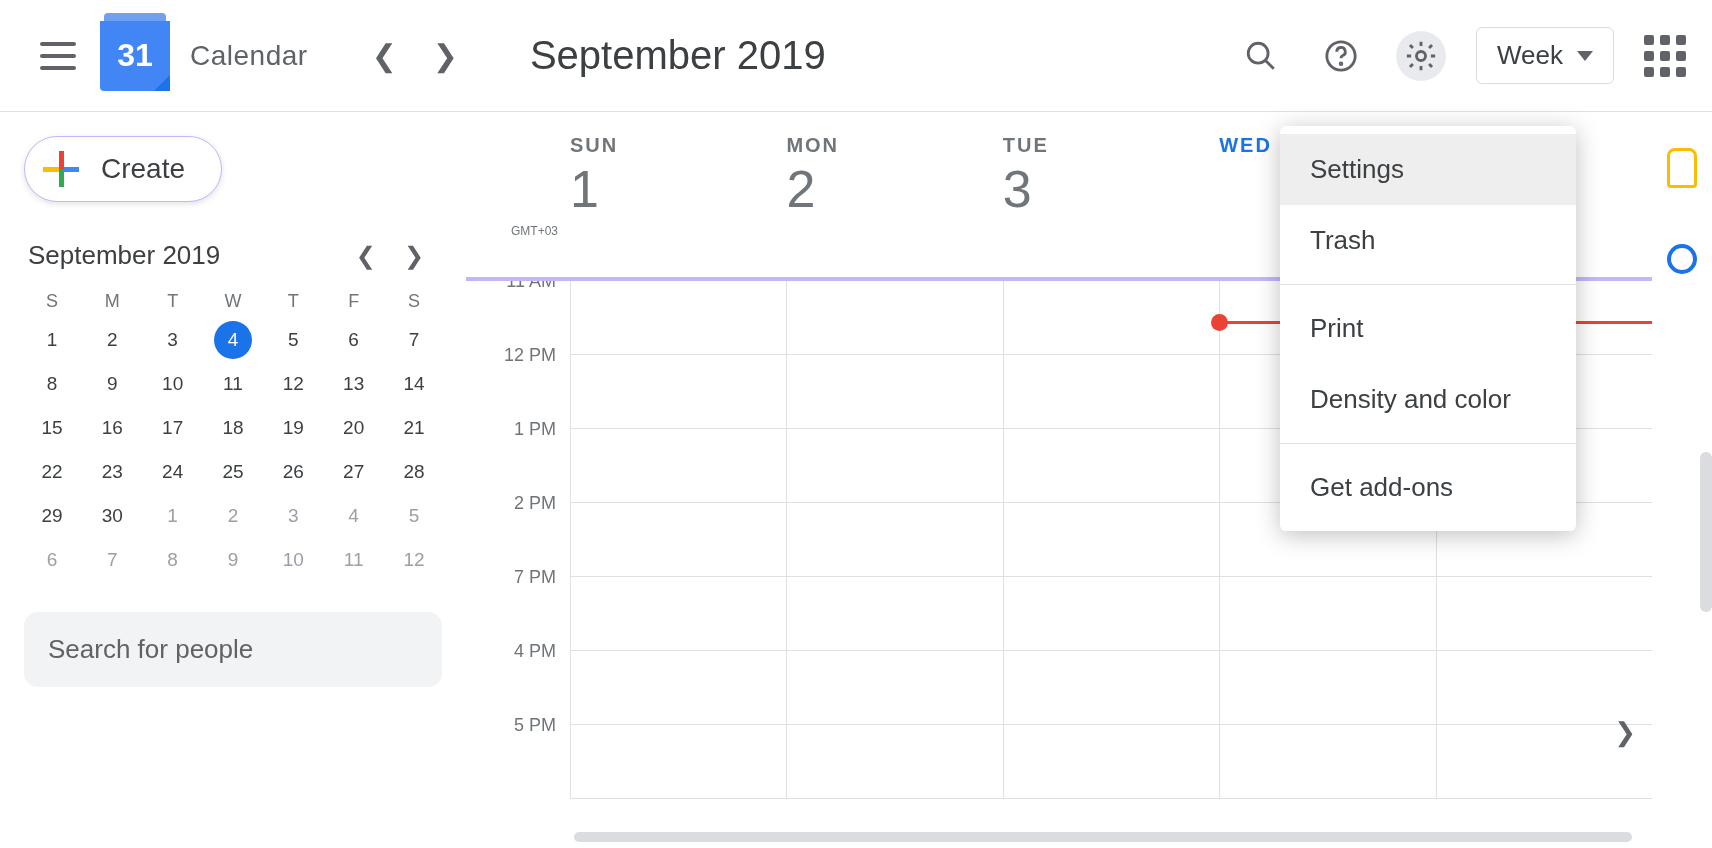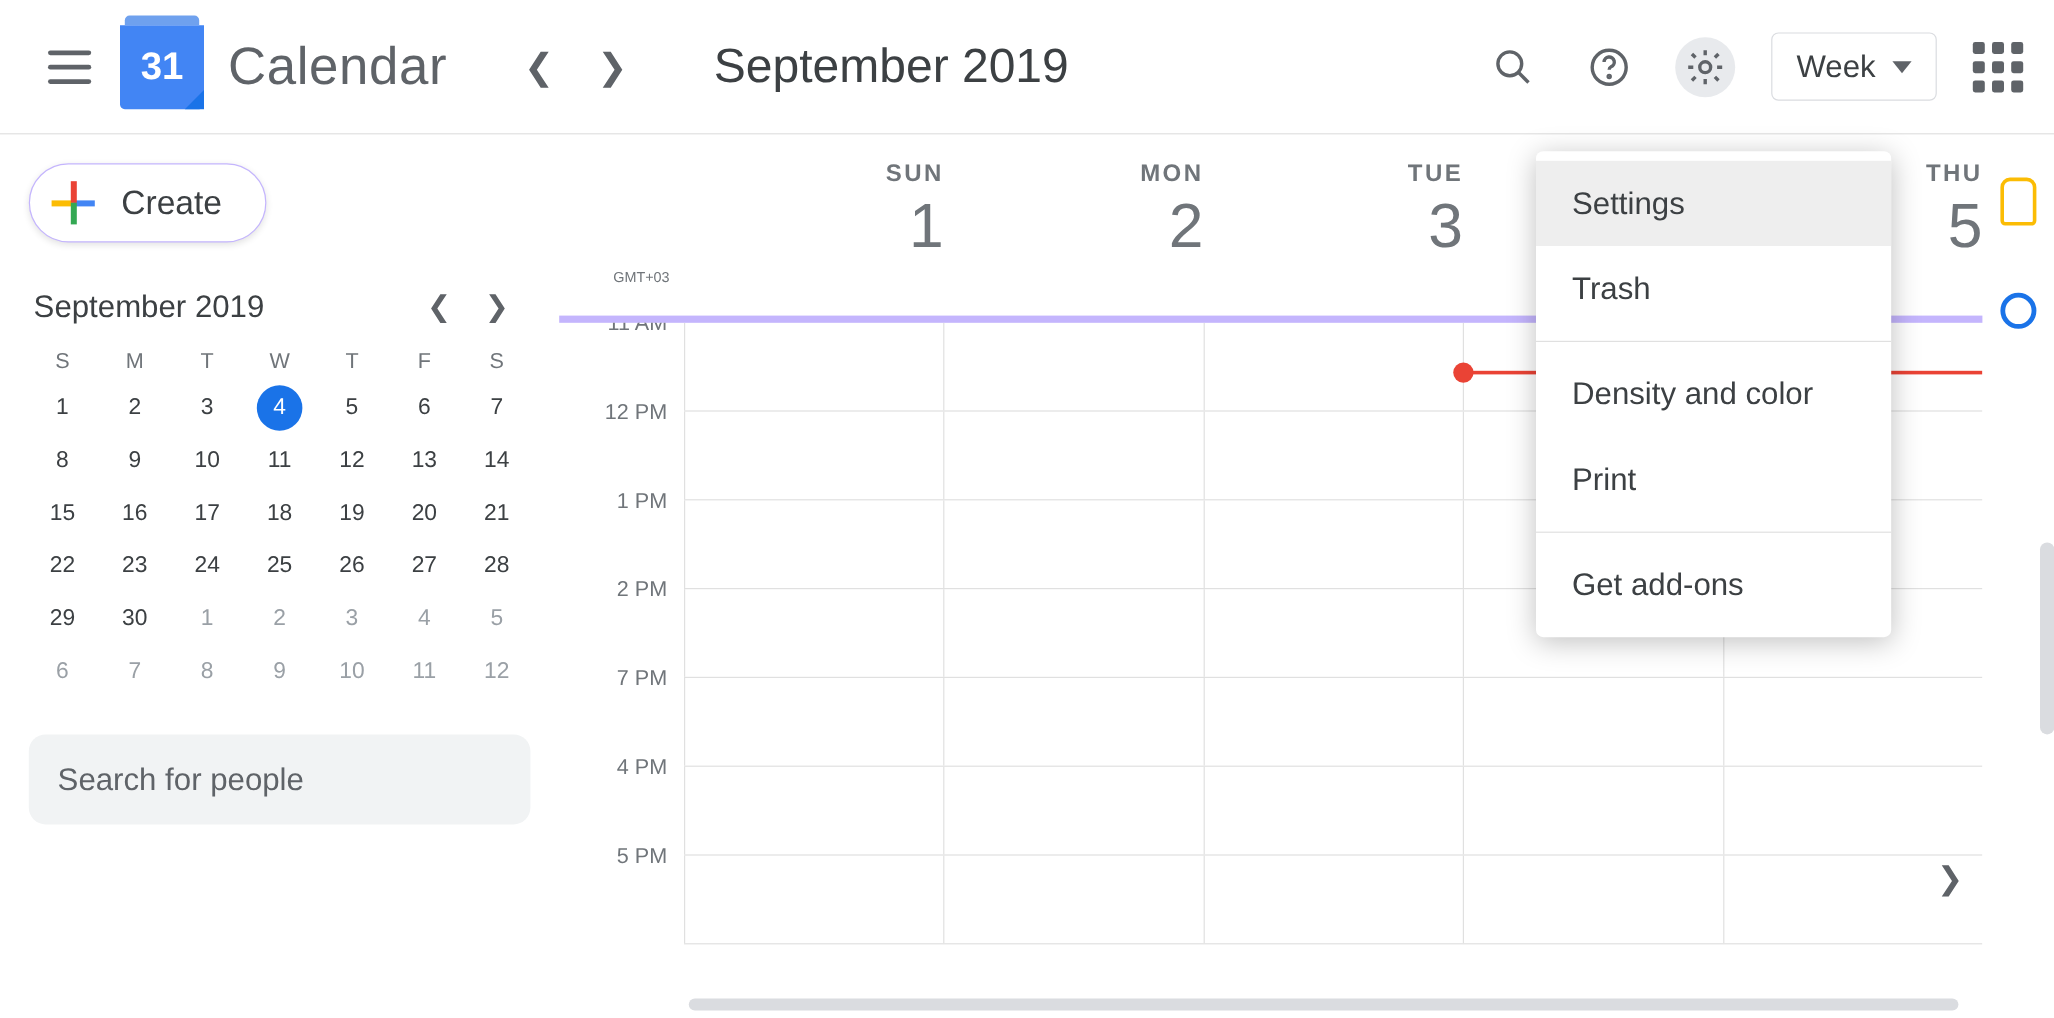--- a/index.html
+++ b/index.html
@@ -26,21 +26,21 @@
   .logo-icon::before{
     content:""; position:absolute; top:-8px; left:4px; right:4px; height:8px;
     background:linear-gradient(#6fa1ee,#6fa1ee);
     border-radius:4px 4px 0 0;
   }
   .logo-icon::after{
     content:""; position:absolute; right:0; bottom:0;
     border-style:solid; border-width:0 0 16px 16px; border-color:transparent transparent #1a73e8 transparent;
   }
   .logo-num { color:#fff; font-size:32px; font-weight:700; }
-  .app-title { font-size:44px; color:#5f6368; letter-spacing:0.5px; }
+  .app-title { font-size:28px; color:#5f6368; letter-spacing:0.5px; }
   .today-btn {
     margin-left: 80px;
     padding: 14px 30px;
     border:1px solid #dadce0;
     border-radius:6px;
     font-size:26px;
     color:#3c4043;
     background:#fff;
     cursor:pointer;
   }
@@ -93,30 +93,30 @@
   .mini-grid .d.muted{ color:#9aa0a6; font-weight:400;}
   .mini-grid .d.today span{ background:#1a73e8; color:#fff; width:38px;height:38px;border-radius:50%;display:flex;align-items:center;justify-content:center;}
   .people-search{
     margin-top:30px; background:#f1f3f4; border-radius:14px;
     padding:22px 24px; font-size:26px; color:#5f6368; cursor:text;
   }
 
   
   .main { flex:1; position:relative; display:flex; flex-direction:column; }
   .day-header{ display:flex; padding-left:104px; }
-  .day-col-head{ flex:1; text-align:right; padding:22px 0 14px 0; }
+  .day-col-head{ flex:1; text-align:left; padding:22px 0 14px 0; }
   .day-col-head .dn{ font-size:20px; letter-spacing:2px; color:#70757a; font-weight:600;}
   .day-col-head .dnum{ font-size:52px; color:#70757a; font-weight:400; margin-top:2px;}
   .day-col-head.today .dn{ color:#1a73e8; }
   .day-col-head.today .dnum{
      color:#fff; background:#1a73e8; width:84px;height:84px;border-radius:50%;
      display:flex;align-items:center;justify-content:center;margin:2px auto 0;
   }
   .tz-label{ width:104px; position:absolute; top:112px; font-size:12px; color:#70757a; text-align:right; padding-right:12px;}
-  .grid-scroll{ position:relative; flex:1; border-top:6px solid #c4b5fd; margin-top:6px; overflow:hidden;}
+  .grid-scroll{ position:relative; flex:1; border-top:4px solid #c4b5fd; margin-top:20px; overflow:hidden;}
   .time-col{ position:absolute; left:0; top:0; bottom:0; width:104px; }
   .time-col .t{ height:74px; display:flex; align-items:flex-start; justify-content:flex-end; padding-right:14px; font-size:18px; color:#70757a; transform:translateY(-10px);}
   .grid-lines{ position:absolute; left:104px; right:0; top:0; bottom:0;}
   .grid-lines .row{ height:74px; border-bottom:1px solid #e0e0e0; display:flex;}
   .grid-lines .row .c{ flex:1; border-left:1px solid #e0e0e0;}
   .now-line{ position:absolute; left:calc(104px + 3*( (100% - 104px)/5 ) ); width:calc(2*((100% - 104px)/5)); top:40px; height:3px; background:#ea4335;}
   .now-line .dot{ position:absolute; left:-8px; top:-7px; width:17px;height:17px;border-radius:50%; background:#ea4335;}
   .h-scrollbar{ position:absolute; bottom:6px; left:108px; right:20px; height:10px; background:#dadce0; border-radius:5px; }
 
   
@@ -457,22 +457,22 @@
         </div>
       <div class="h-scrollbar"></div>
     </div>
 
     <div class="settings-menu" id="settings-menu">
         <div class="sec">
           <div class="item hl">Settings</div>
           <div class="item">Trash</div>
         </div>
         <div class="sec">
+          <div class="item">Print</div>
           <div class="item">Density and color</div>
-          <div class="item">Print</div>
         </div>
         <div class="sec">
           <div class="item">Get add-ons</div>
         </div>
       </div>
 
     <div class="arrow-expand">❯</div>
   </div>
 
   <div class="right-rail">

